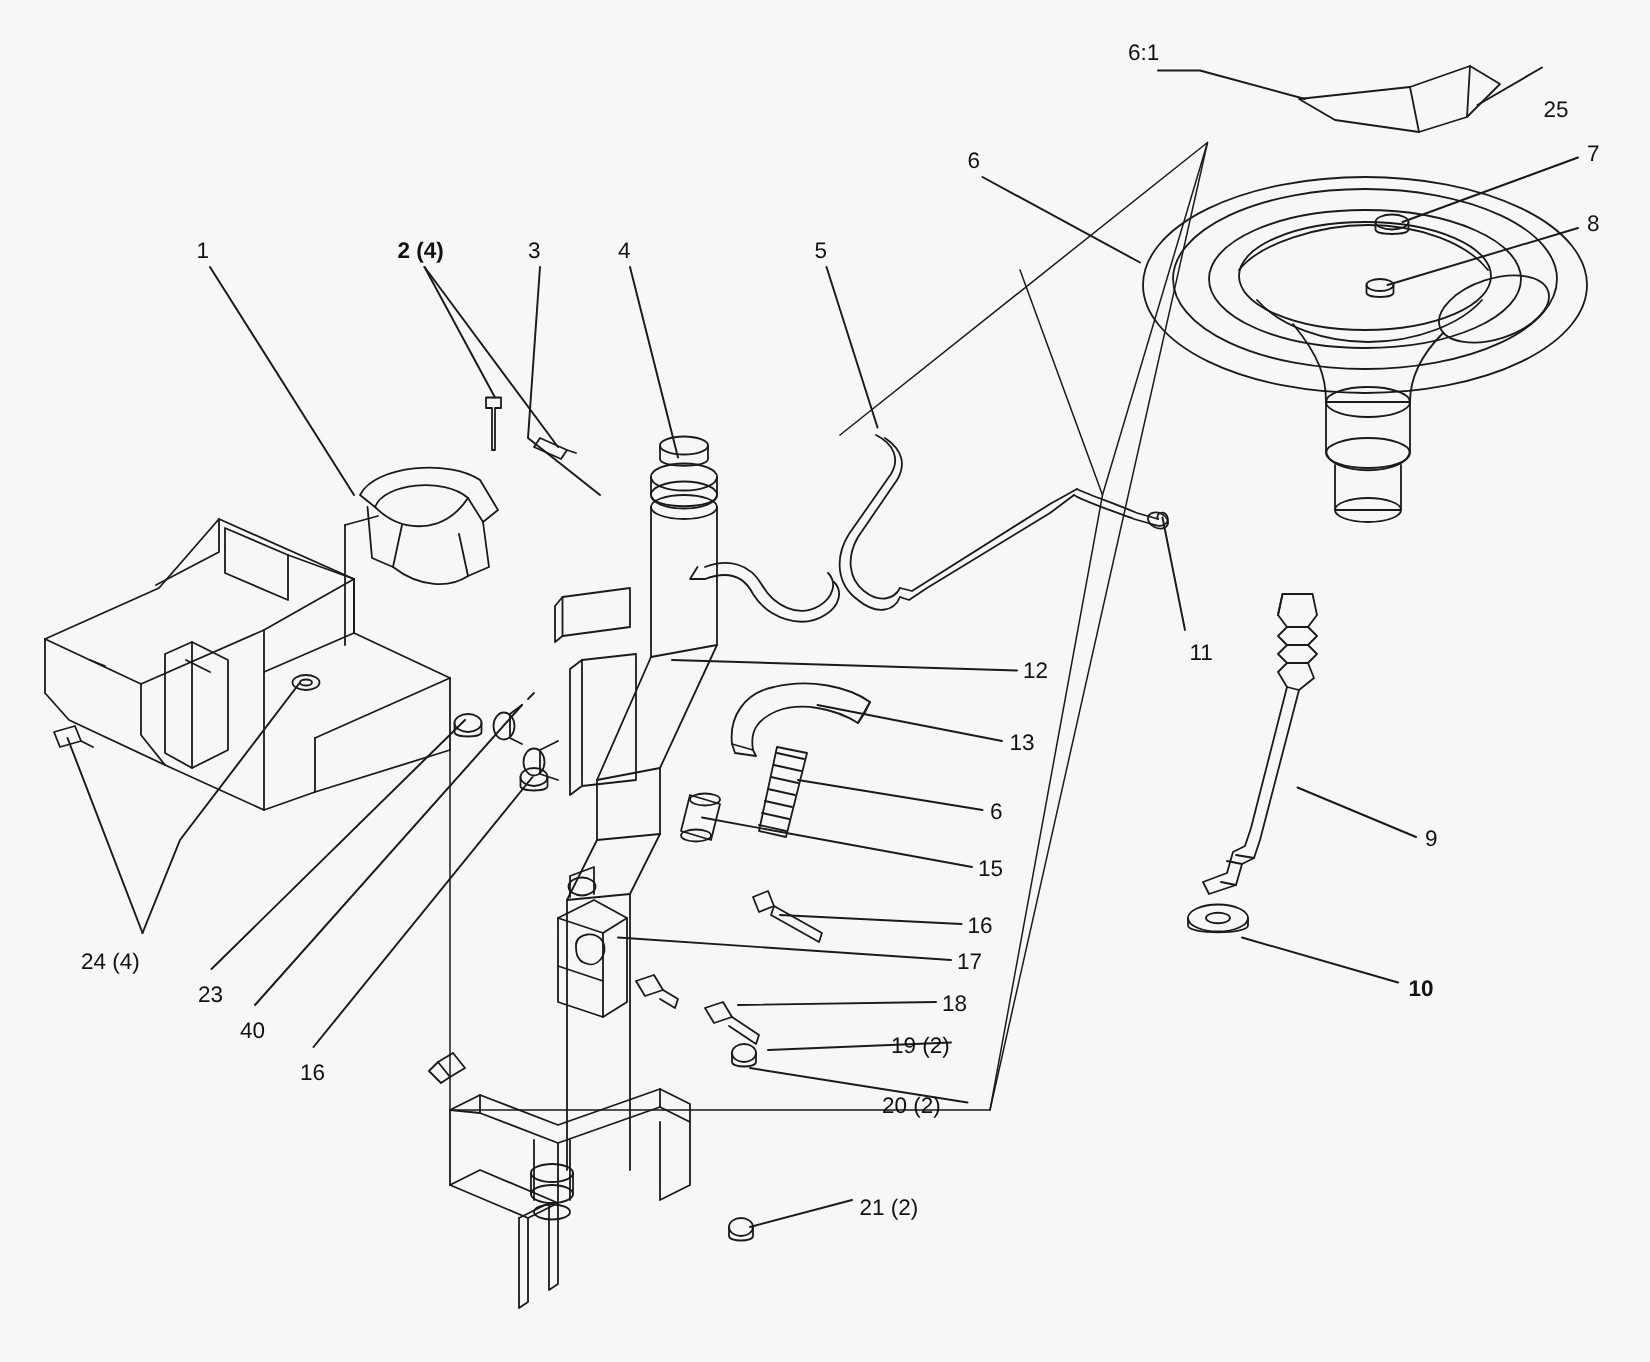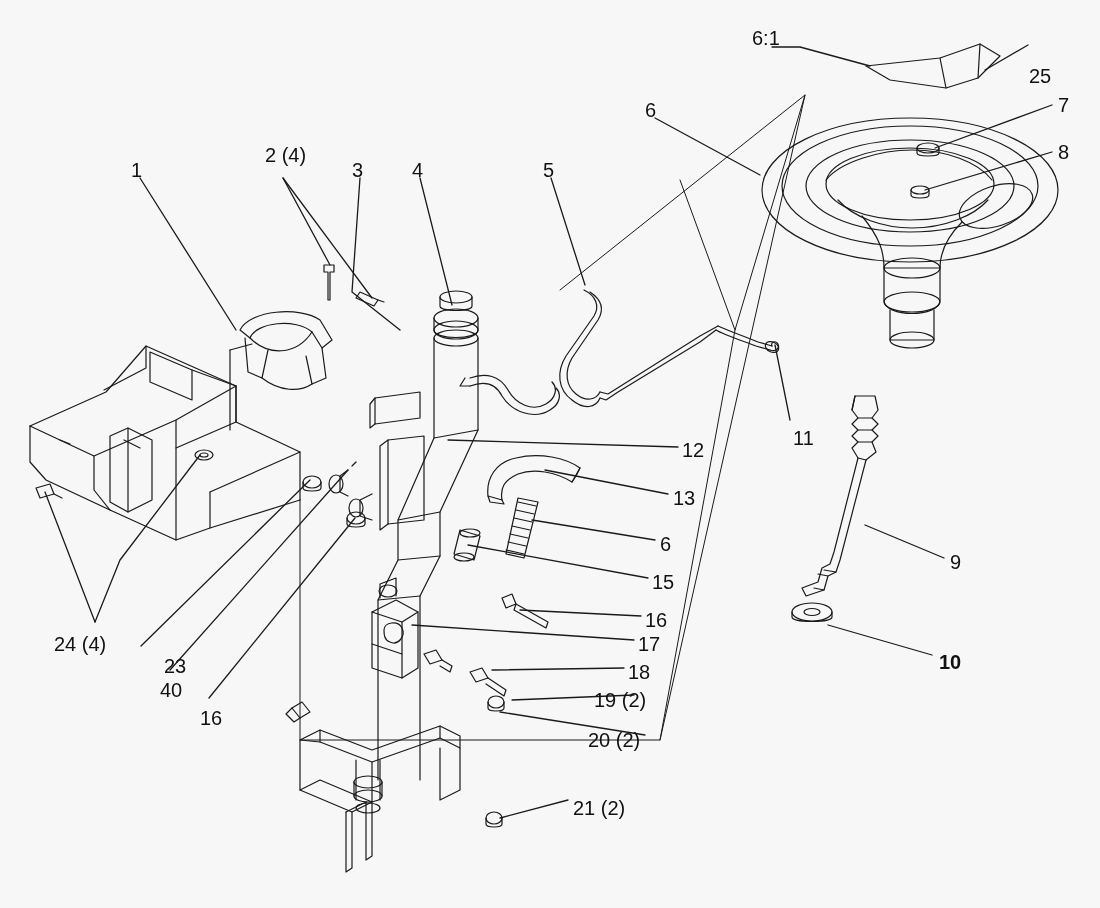--- a/index.html
+++ b/index.html
@@ -18,21 +18,21 @@
   #art {
     position: absolute;
     left: 0;
     top: 0;
     width: 1100px;
     height: 908px;
   }
   .callout {
     position: absolute;
     font-family: "Liberation Sans", sans-serif;
-    font-size: 20px;
+    font-size: 15px;
     color: #111;
     white-space: nowrap;
     line-height: 1;
   }
   .callout.bold {
     font-weight: bold;
   }
 </style>
 </head>
 <body>
@@ -288,21 +288,21 @@
         <ellipse cx="204" cy="455" rx="9" ry="5"></ellipse>
         <ellipse cx="204" cy="455" rx="4" ry="2"></ellipse>
         <path d="M230,350 L230,430"></path>
         <path d="M230,350 L252,344"></path>
       </g>
 
     </g>
   </svg>
 
   <div class="callout" style="left:131px; top:160px;">1</div>
-  <div class="callout" style="left:265px; top:145px;">2 (4)</div>
+  <div class="callout" style="left:265px; top:160px;font-weight:bold;">2 (4)</div>
   <div class="callout" style="left:352px; top:160px;">3</div>
   <div class="callout" style="left:412px; top:160px;">4</div>
   <div class="callout" style="left:543px; top:160px;">5</div>
   <div class="callout" style="left:645px; top:100px;">6</div>
   <div class="callout" style="left:752px; top:28px;">6:1</div>
   <div class="callout" style="left:1029px; top:28px;margin-top:38px;">25</div>
   <div class="callout" style="left:1058px; top:95px;">7</div>
   <div class="callout" style="left:1058px; top:142px;">8</div>
   <div class="callout" style="left:793px; top:428px;">11</div>
   <div class="callout" style="left:682px; top:440px;">12</div>
@@ -310,18 +310,18 @@
   <div class="callout" style="left:660px; top:534px;">6</div>
   <div class="callout" style="left:652px; top:572px;">15</div>
   <div class="callout" style="left:645px; top:610px;">16</div>
   <div class="callout" style="left:638px; top:634px;">17</div>
   <div class="callout" style="left:628px; top:662px;">18</div>
   <div class="callout" style="left:594px; top:690px;">19 (2)</div>
   <div class="callout" style="left:588px; top:730px;">20 (2)</div>
   <div class="callout" style="left:950px; top:552px;">9</div>
   <div class="callout bold" style="left:939px; top:652px;">10</div>
   <div class="callout" style="left:54px; top:634px;">24 (4)</div>
-  <div class="callout" style="left:132px; top:656px;margin-left:32px;">23</div>
+  <div class="callout" style="left:132px; top:656px;">23</div>
   <div class="callout" style="left:160px; top:680px;">40</div>
   <div class="callout" style="left:200px; top:708px;">16</div>
   <div class="callout" style="left:573px; top:798px;">21 (2)</div>
 
 </div>
 
 </body></html>

